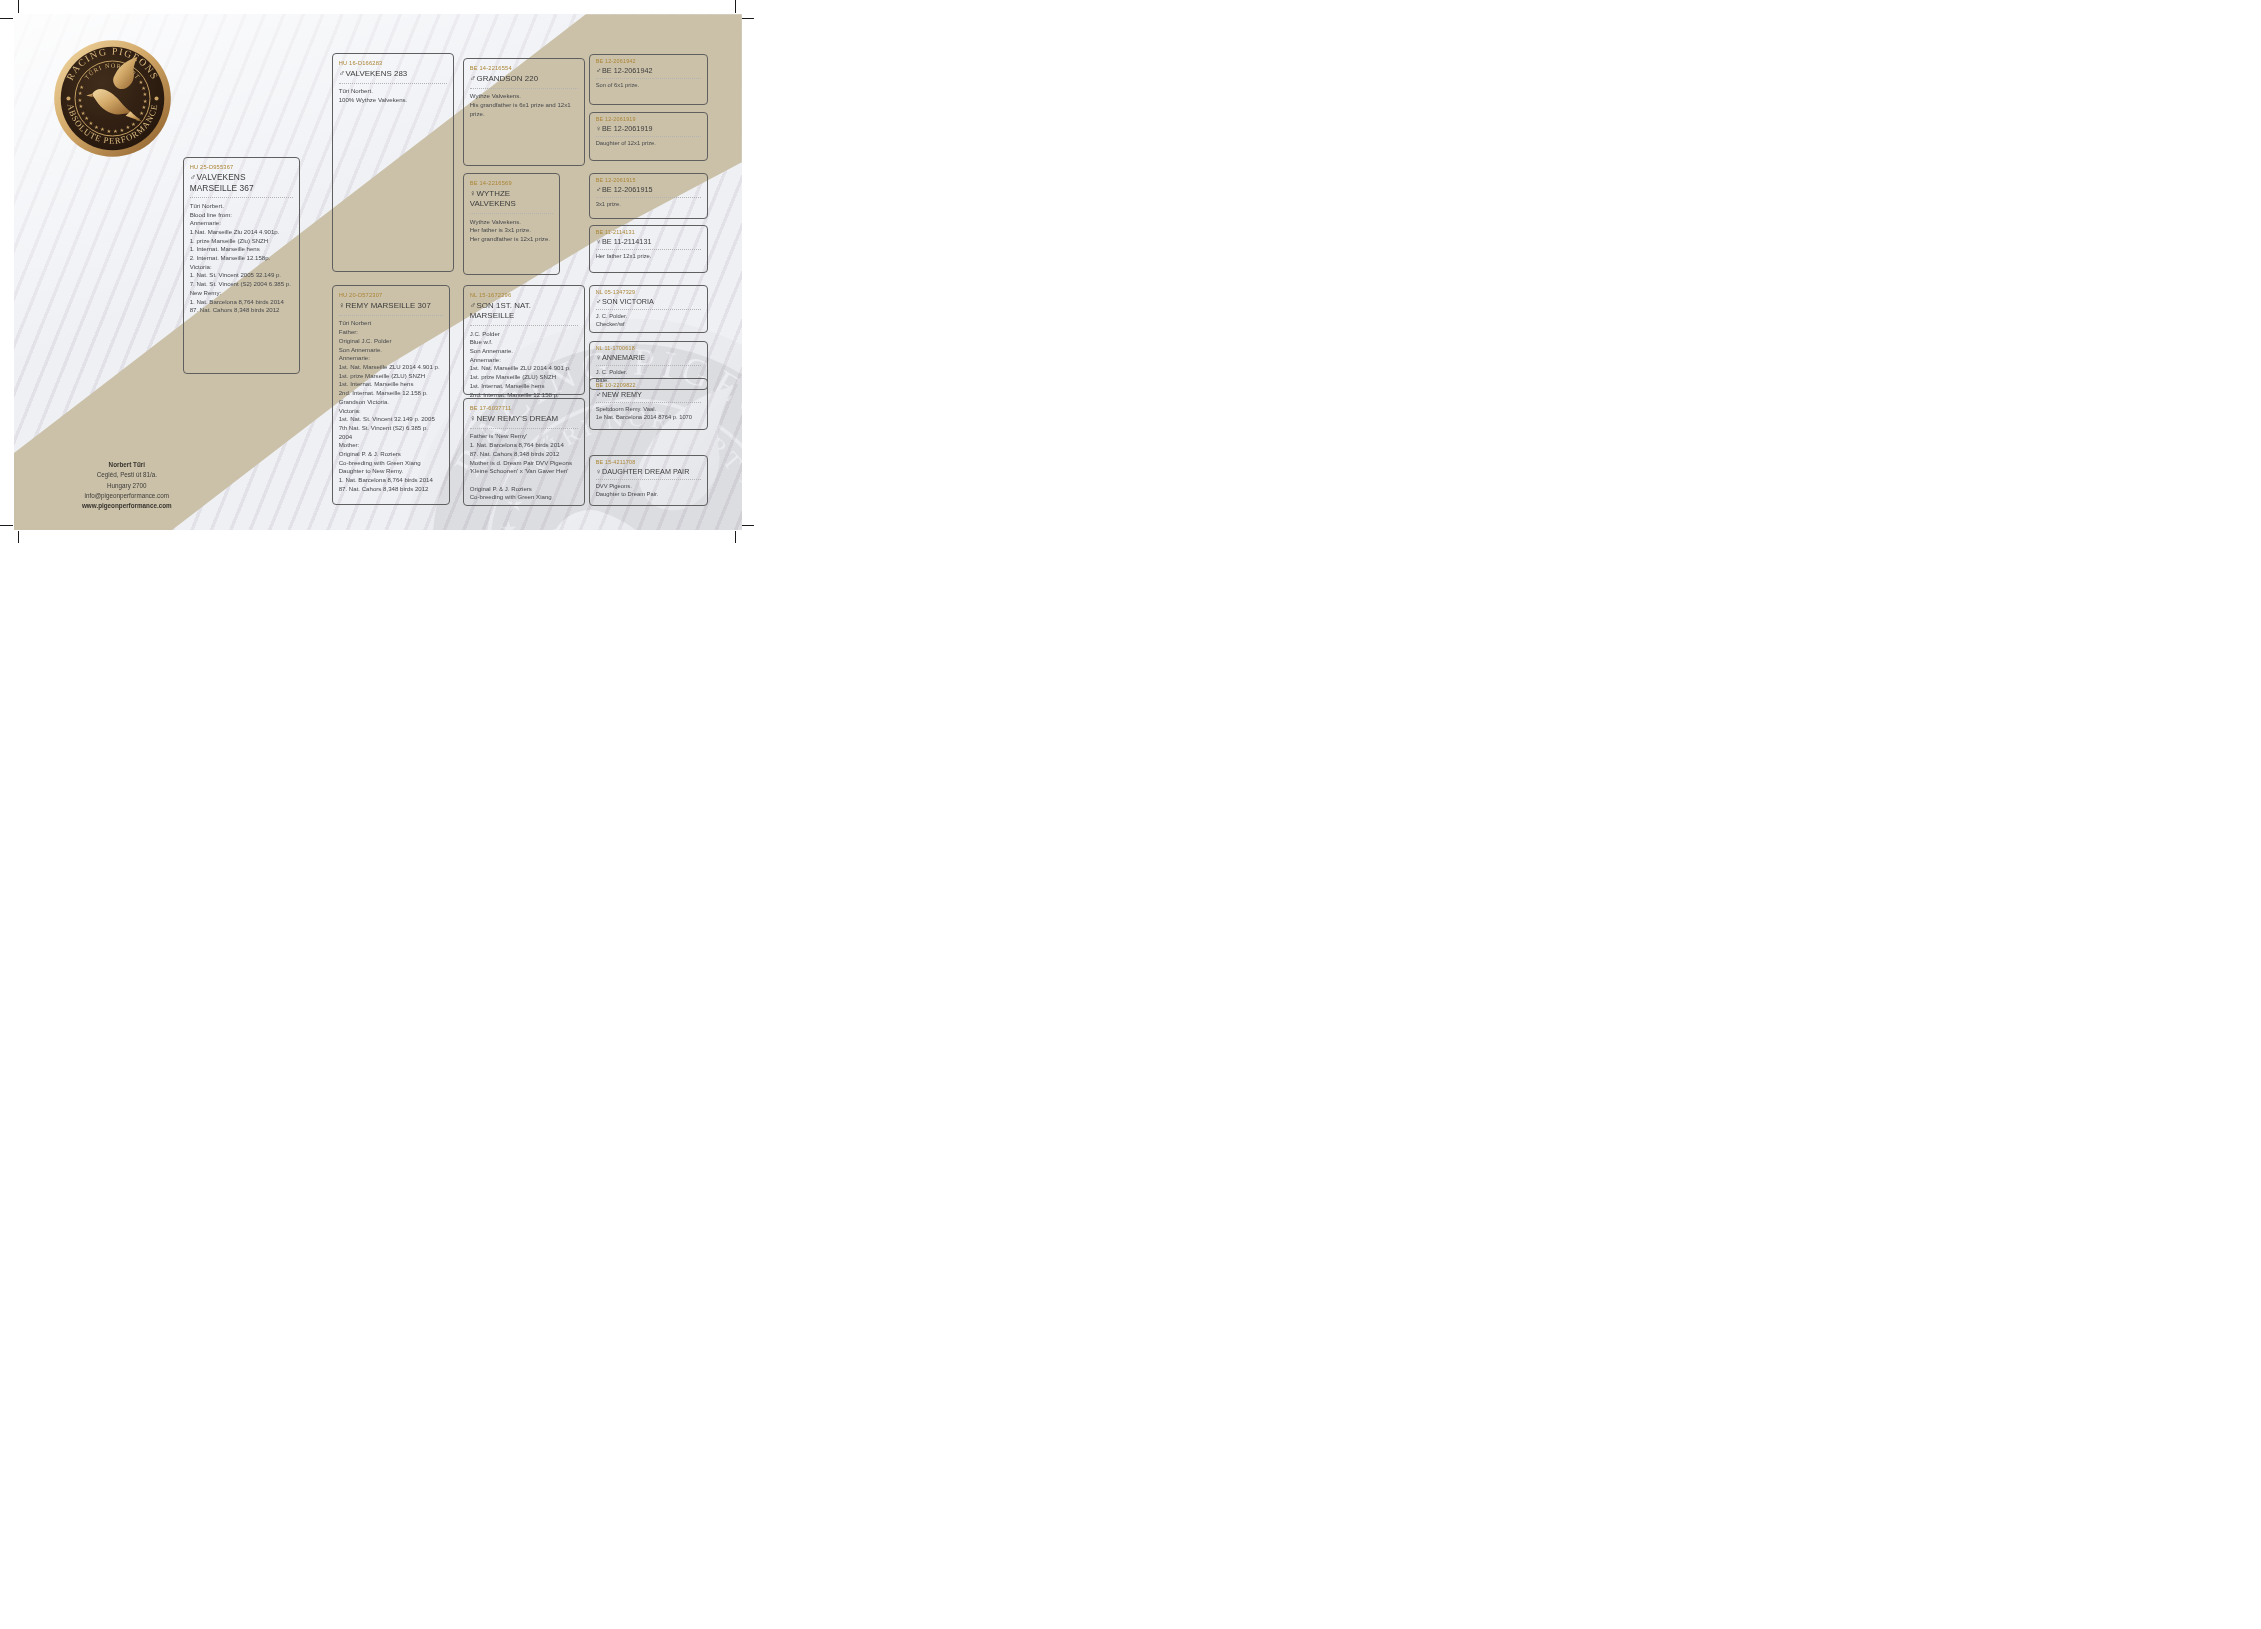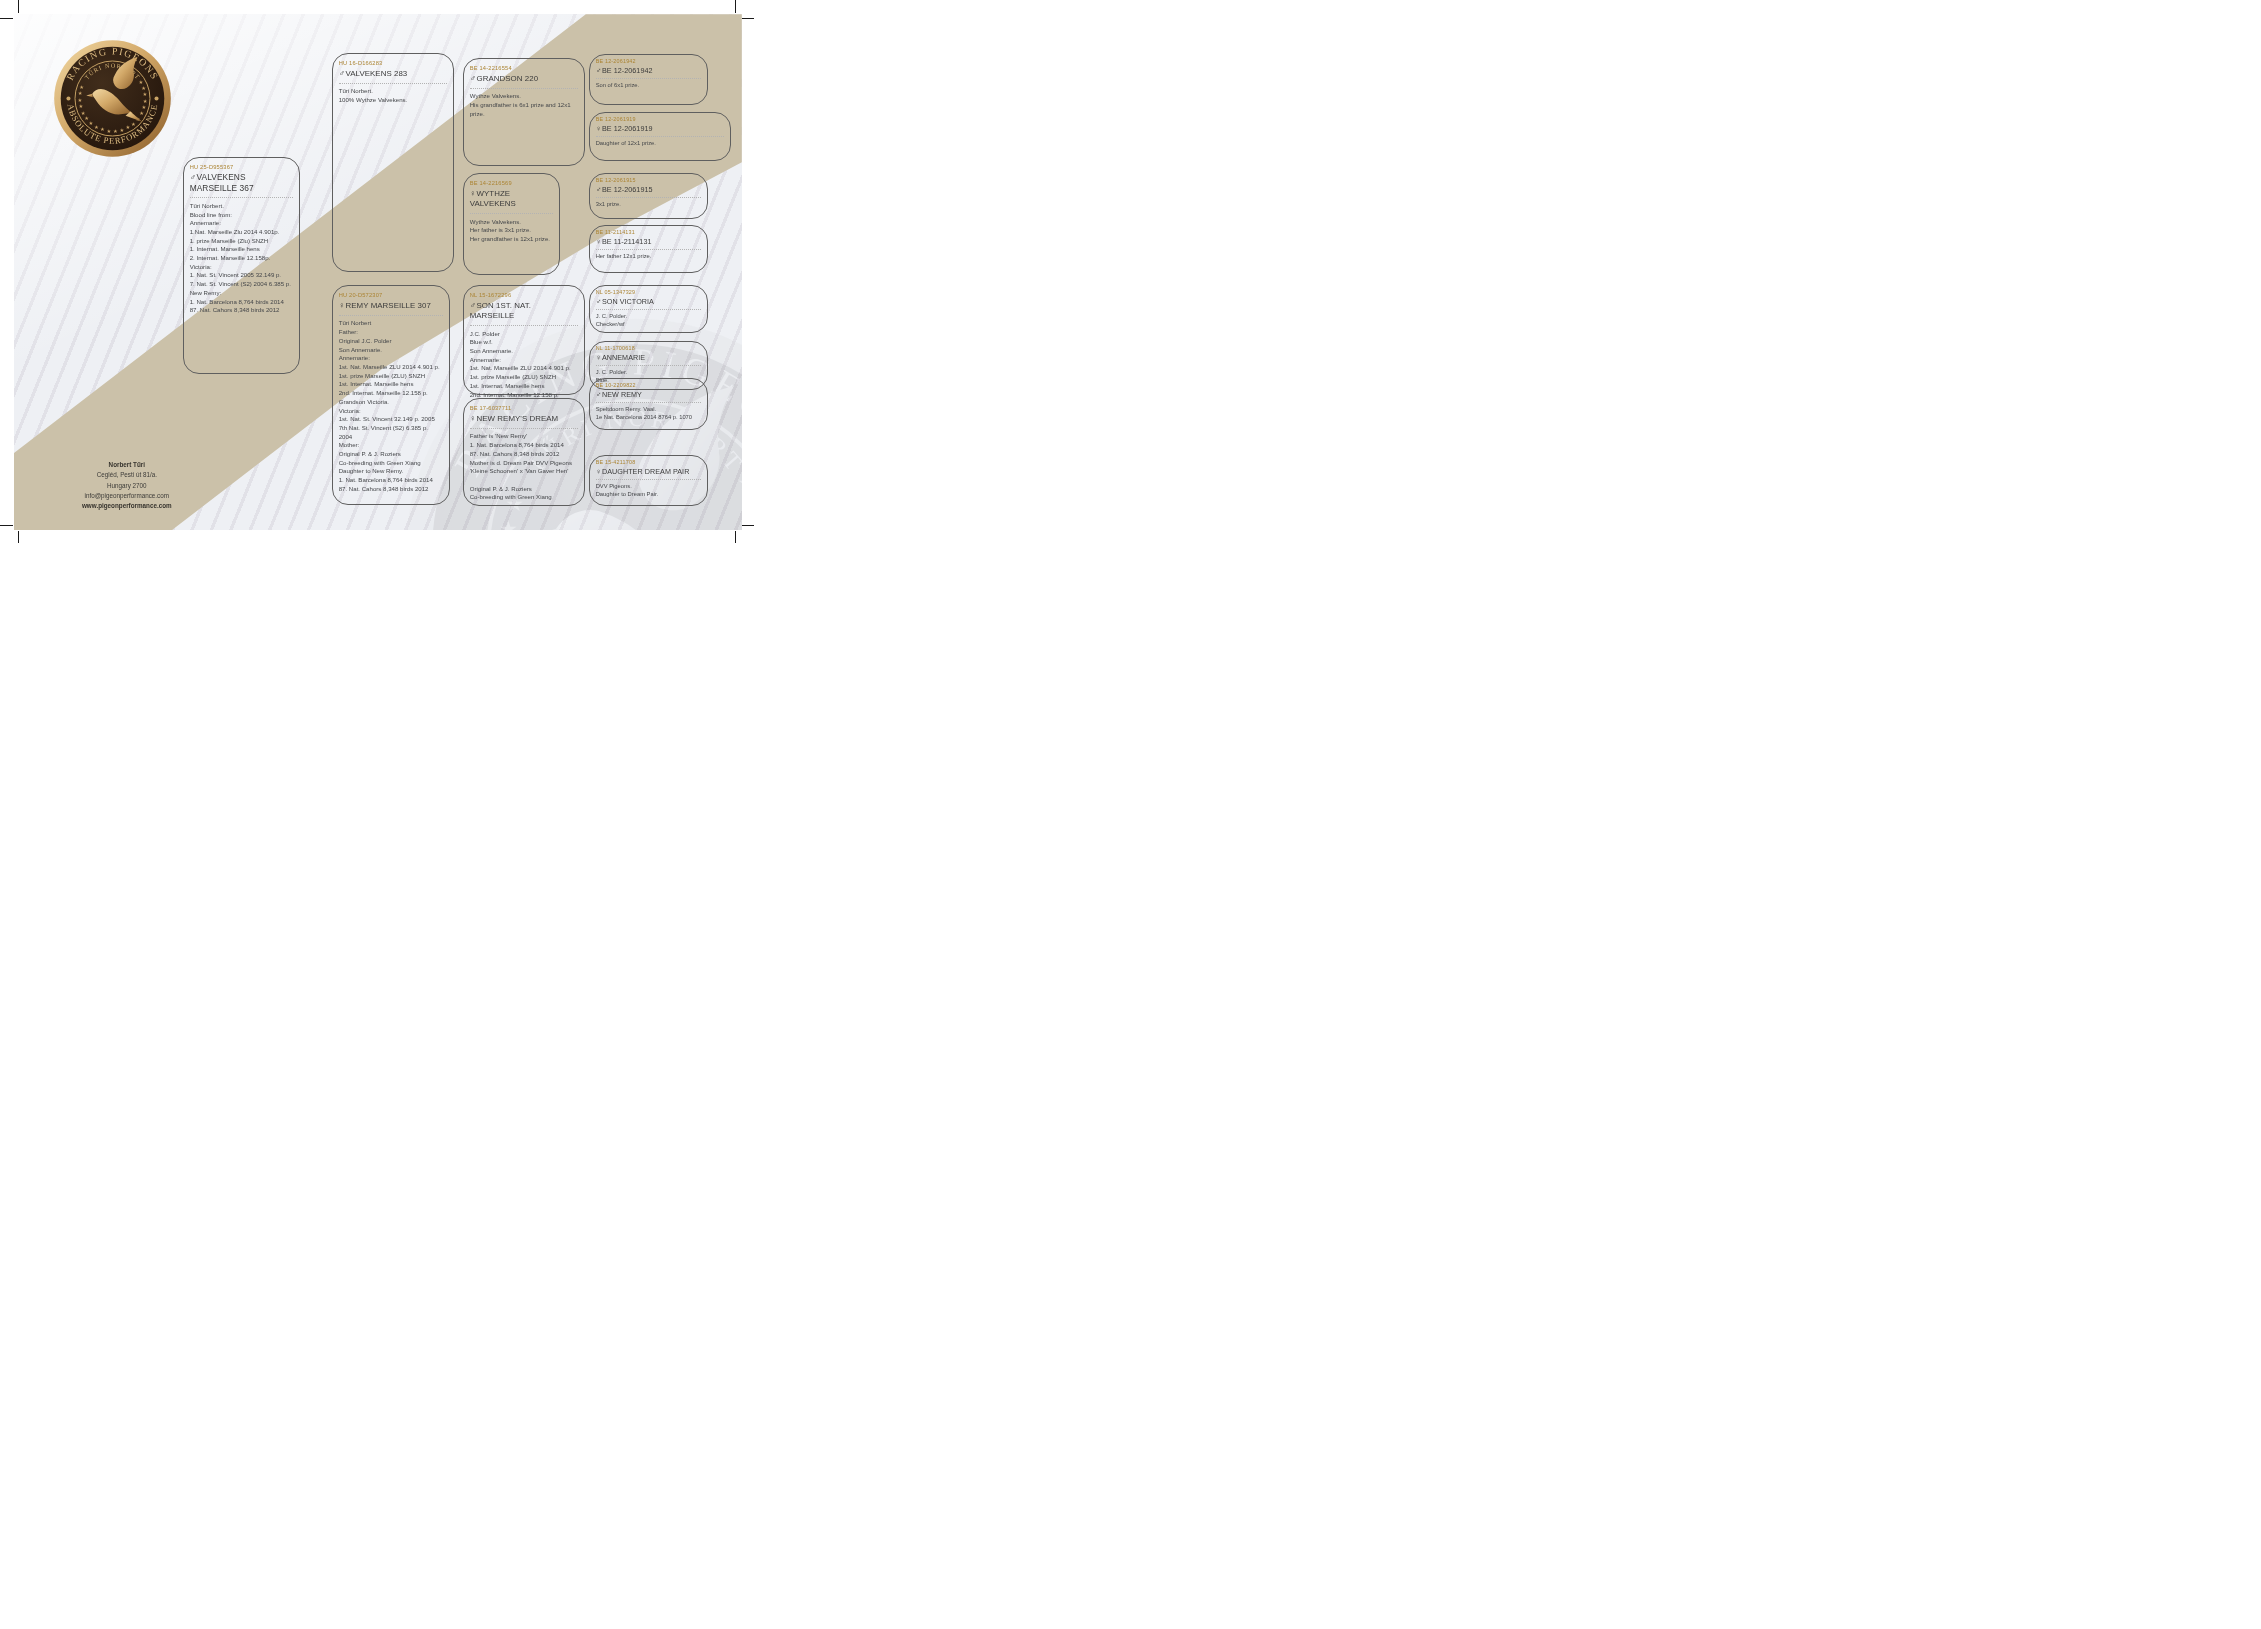--- a/index.html
+++ b/index.html
@@ -27,21 +27,21 @@
     clip-path:polygon(572px 0, 728px 0, 728px 148px, 598px 217px, 369px 354px, 158px 516px, 0 516px, 0 439px);
   }
   .watermark{
     position:absolute;left:388px;top:300px;width:467px;height:467px;z-index:3;
     opacity:.09;filter:grayscale(1) brightness(1.05);
   }
   .logo{position:absolute;left:39px;top:24.6px;width:119px;height:119px;z-index:5;}
   
   .card{
     position:absolute;z-index:6;box-sizing:border-box;
-    border:0.7px solid #5f5f5f;border-radius:16px;
+    border:0.7px solid #5f5f5f;border-radius:4px;
     padding:4.4px 5.9px 3.9px 5.9px;
   }
   .card-id{font-size:5.7px;letter-spacing:0.2px;color:#ab8433;margin-top:1px;}
   .card-name{
     font-size:7.9px;color:#3b3b3b;letter-spacing:0.05px;line-height:1.28;margin-top:2.5px;
     white-space:normal;
   }
   .sex{font-size:8.4px;margin-right:0.5px;color:#3b3b3b;}
   .sep{border:none;border-top:1px dotted #b3b3b3;margin:3.9px 0 3.4px 0;}
   .card-body{font-size:6.1px;line-height:1.43;color:#45474a;white-space:pre-line;}
@@ -54,21 +54,21 @@
   .card.small .card-body{font-size:5.8px;line-height:1.35;}
   
   .c-subject{left:169px;top:143px;width:117px;height:217px;}
   .c-father {left:318px;top:39px; width:122px;height:219px;}
   .c-mother {left:318px;top:271px;width:118px;height:220px;}
   .c-g1{left:449px;top:44px; width:122px;height:108px;}
   .c-g2{left:449px;top:159px;width:97px;height:102px;}
   .c-g3{left:449px;top:271px;width:122px;height:110px;}
   .c-g4{left:449px;top:384px;width:122px;height:108px;}
   .c-gg1{left:575px;top:40px; width:119px;height:51px;}
-  .c-gg2{left:575px;top:98px;width:142px;height:49px;}
+  .c-gg2{left:575px;top:98px;width:119px;height:49px;}
   .c-gg3{left:575px;top:159px;width:119px;height:46px;}
   .c-gg4{left:575px;top:211px;width:119px;height:48px;}
   .c-gg5{left:575px;top:271px;width:119px;height:48px;}
   .c-gg6{left:575px;top:327px;width:119px;height:49px;}
   .c-gg7{left:575px;top:364px;width:119px;height:52px;}
   .c-gg8{left:575px;top:441px;width:119px;height:51px;}
   
   .contact{
     position:absolute;left:29.5px;top:446px;width:167px;z-index:6;text-align:center;
     color:#3c3b38;font-size:6.3px;line-height:1.62;

